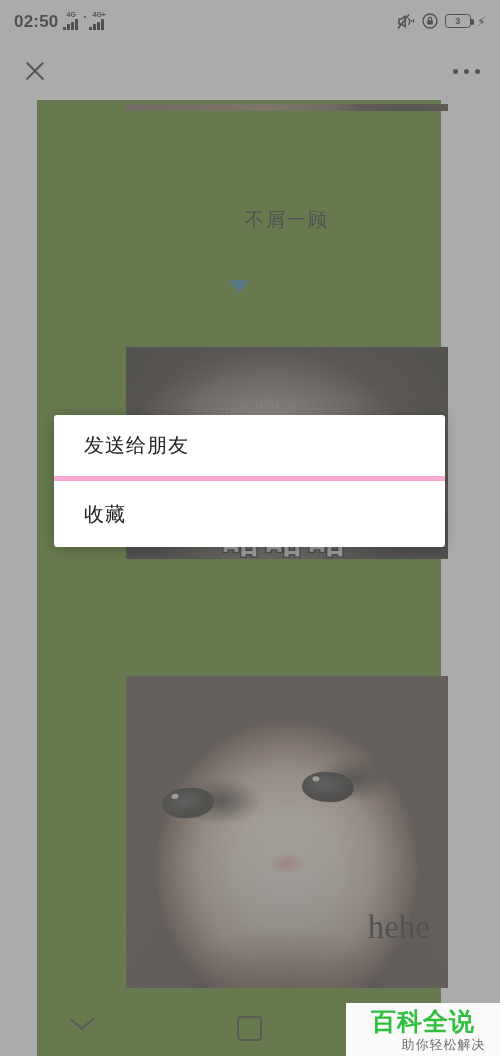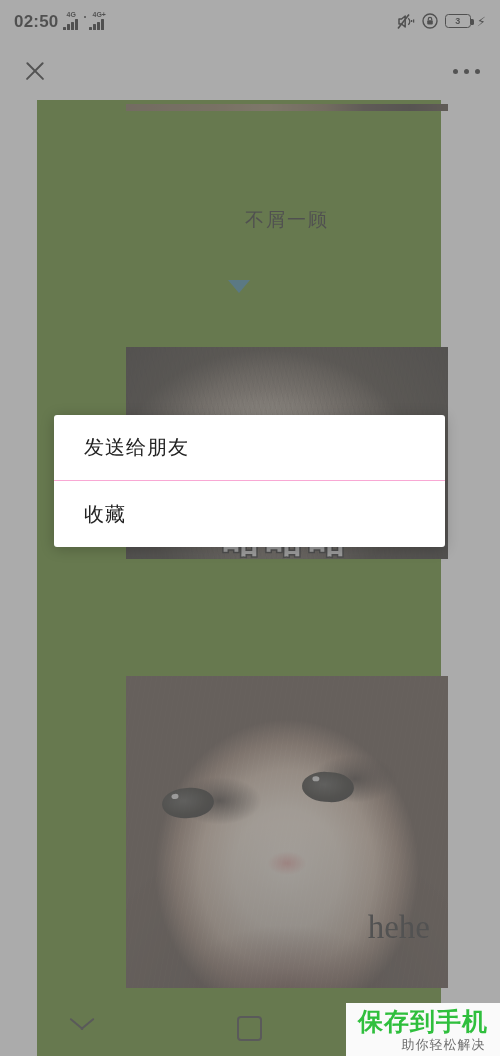--- a/index.html
+++ b/index.html
@@ -131,21 +131,21 @@
 
   
   #action-sheet {
     position:absolute; left:54px; top:415px; width:391px;
     background:#fff; border-radius:3px; overflow:hidden;
     box-shadow:0 2px 14px rgba(0,0,0,.22);
   }
   .sheet-item {
     height:66px; display:flex; align-items:center; padding-left:30px;
     font-size:20px; color:#222; letter-spacing:1px;
-    border-bottom:1px solid #f9a8d4;
+    border-bottom:5px solid #f9a8d4;
   }
   .sheet-item:last-child { border-bottom:none; }
 
   
   #navbar {
     position:absolute; left:0; bottom:0; width:500px; height:56px;
     display:flex; align-items:center; justify-content:space-around;
   }
   .nav-btn { width:62px; height:40px; display:flex; align-items:center; justify-content:center; }
   #nav-back { position:relative; width:28px; height:16px; }
@@ -272,15 +272,15 @@
   </div>
   <div class="nav-btn">
     <div id="nav-recents"></div>
   </div>
   <div class="nav-btn">
     <div id="nav-home"></div>
   </div>
 </div>
 
 <div id="watermark">
-  <div id="wm-title" style="color: rgb(47, 191, 61);">保存到手机</div>
+  <div id="wm-title" style="color: rgb(47, 191, 61);">百科全说</div>
   <div id="wm-sub">助你轻松解决</div>
 </div>
 
 </body></html>

